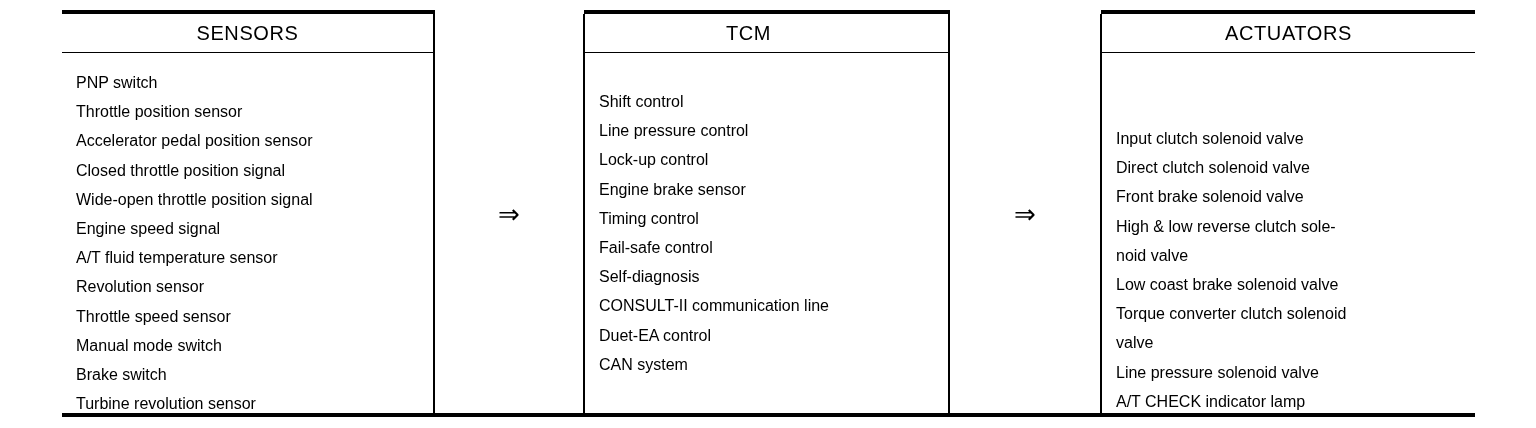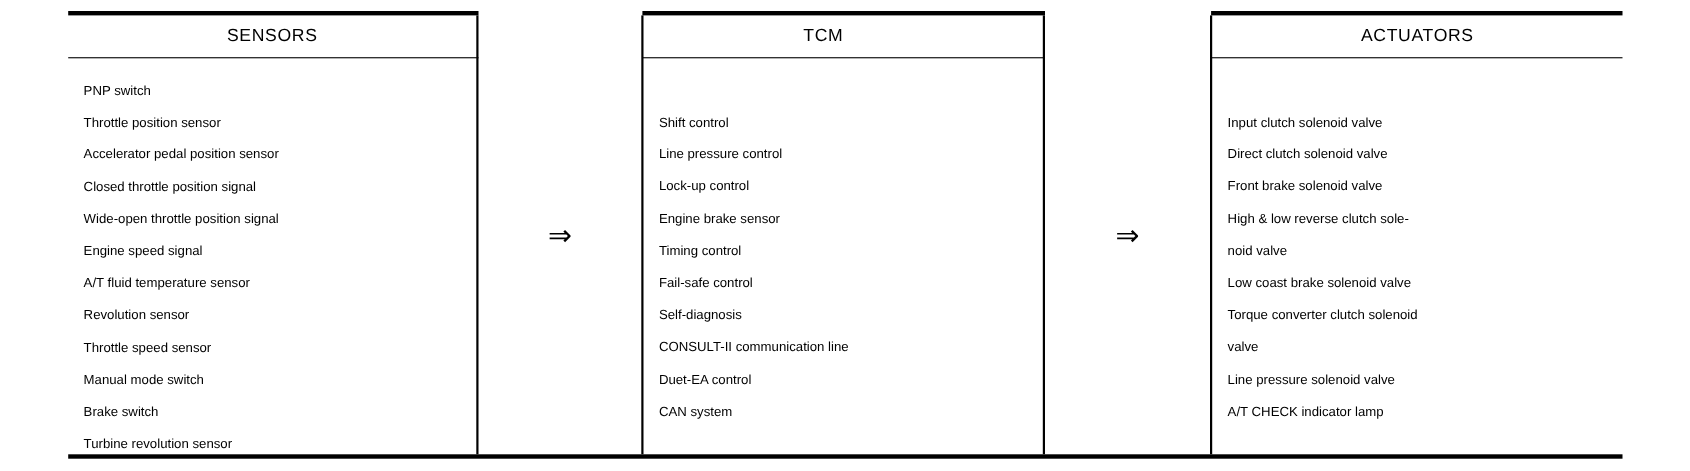--- a/index.html
+++ b/index.html
@@ -81,33 +81,33 @@
     bottom: 4px;
   }
   .col.c1 { left: 0px;    width: 371px; }
   .col.c2 { left: 523px;  width: 327px; }
   .col.c3 { left: 1040px; width: 373px; }
 
   .col-head {
     height: 38px;
     line-height: 38px;
     text-align: center;
-    font-size: 16px;
+    font-size: 20px;
     letter-spacing: 0.6px;
   }
 
   .col-body {
     padding-left: 14px;
     padding-right: 6px;
-    font-size: 12px;
+    font-size: 16px;
     line-height: 29.2px;
   }
   .col.c1 .col-body { padding-top: 16px; }
-  .col.c2 .col-body { padding-top: 45px; }
-  .col.c3 .col-body { padding-top: 45px; }
+  .col.c2 .col-body { padding-top: 35px; }
+  .col.c3 .col-body { padding-top: 45px; margin-top: 27px; }
 
   .item {
     white-space: pre;
   }
   .item.wrap {
     white-space: pre-wrap;
   }
 
   
   .arrow-cell {

